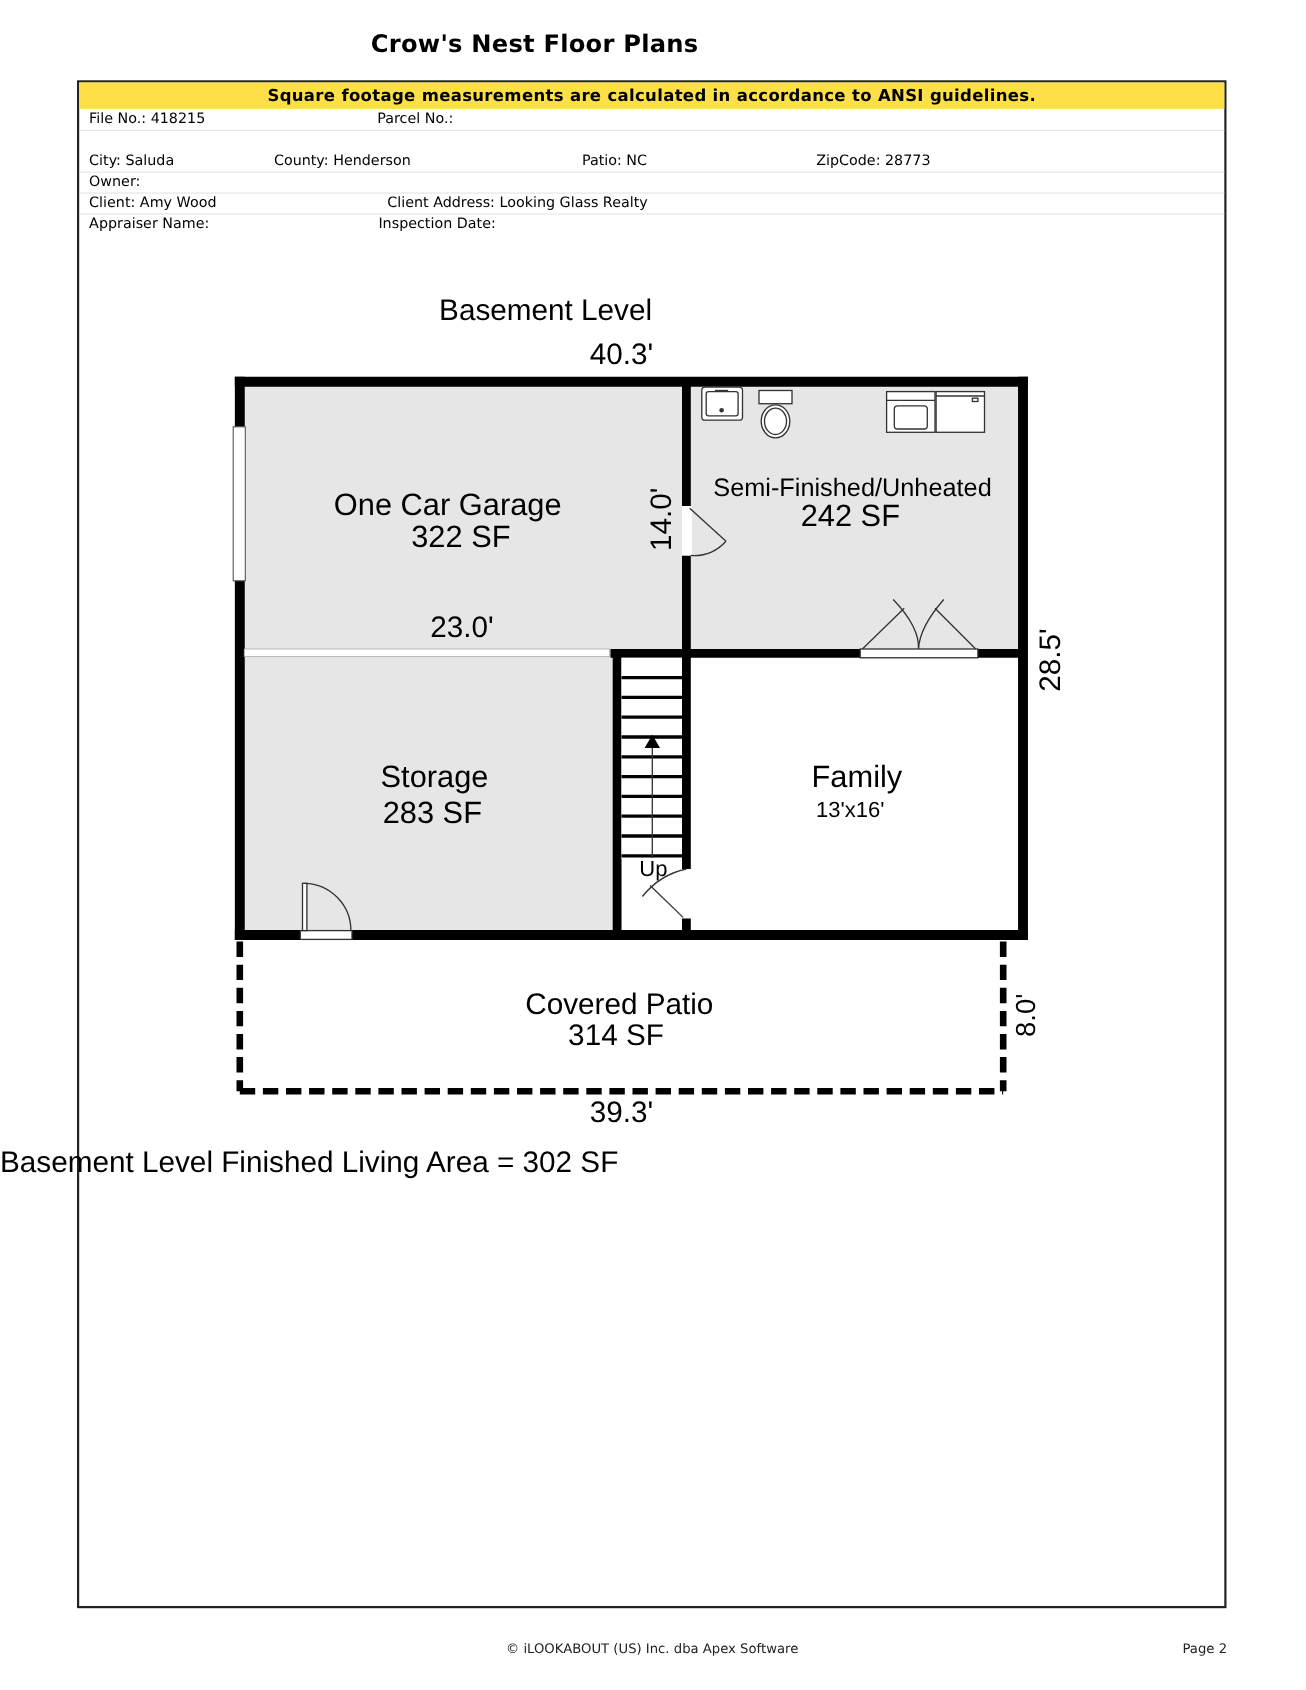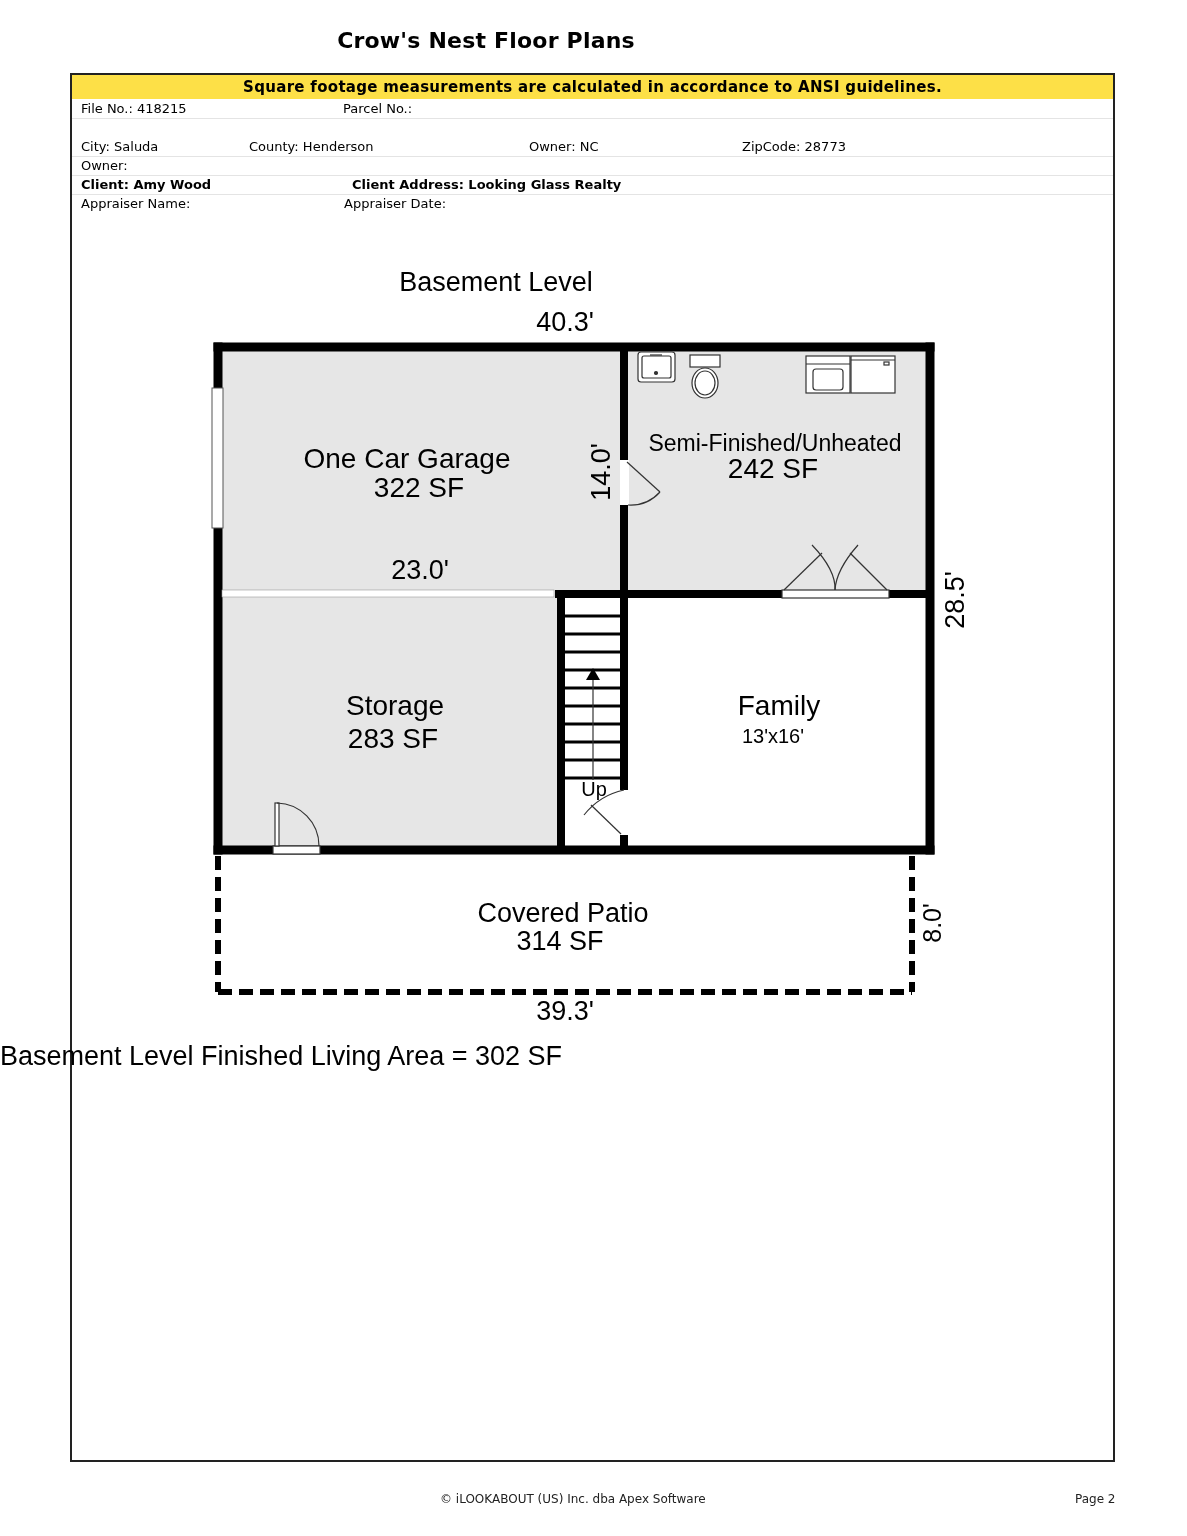--- a/index.html
+++ b/index.html
@@ -25,33 +25,33 @@
 <div class="frame">
   <div class="band top">Square footage measurements are calculated in accordance to ANSI guidelines.</div>
 
   <div class="info-row" style="top:24px;">
     <span style="left:9px;">File No.: 418215</span>
     <span style="left:271px;">Parcel No.:</span>
   </div>
   <div class="info-row" style="top:62px;">
     <span style="left:9px;">City: Saluda</span>
     <span style="left:177px;">County: Henderson</span>
-    <span style="left:457px;">Owner: NC</span>
+    <span style="left:457px;">Patio: NC</span>
     <span style="left:670px;">ZipCode: 28773</span>
   </div>
   <div class="info-row" style="top:81px;">
     <span style="left:9px;">Owner:</span>
   </div>
-  <div class="info-row" style="top:100px;font-weight:bold;">
+  <div class="info-row" style="top:100px;">
     <span style="left:9px;">Client: Amy Wood</span>
     <span style="left:280px;">Client Address: Looking Glass Realty</span>
   </div>
   <div class="info-row" style="top:119px; border-bottom:none;">
     <span style="left:9px;">Appraiser Name:</span>
-    <span style="left:272px;">Appraiser Date:</span>
+    <span style="left:272px;">Inspection Date:</span>
   </div>
 
 </div>
 
 <div class="level-title" style="top:267px;">Basement Level</div>
 
 <svg class="plan" width="1187" height="1100" viewBox="0 0 1187 1100">
 
   <rect x="218" y="347" width="404" height="246" fill="#e6e6e6"></rect>
   <rect x="622" y="347" width="308" height="246" fill="#e6e6e6"></rect>
@@ -167,14 +167,14 @@
   <text class="lbl" x="773" y="743" font-size="20" text-anchor="middle">13'x16'</text>
 
   <text class="lbl" x="563" y="922" font-size="27" text-anchor="middle">Covered Patio</text>
   <text class="lbl" x="560" y="950" font-size="27" text-anchor="middle">314 SF</text>
 
   <text class="lbl" x="594" y="796" font-size="20" text-anchor="middle">Up</text>
 </svg>
 
 <div class="summary">Basement Level Finished Living Area = 302 SF</div>
 
-<div class="footer" style="left:440px;">© iLOOKABOUT (US) Inc. dba Apex Software</div>
+<div class="footer" style="left:460px;">© iLOOKABOUT (US) Inc. dba Apex Software</div>
 <div class="footer" style="left:1075px;">Page 2</div>
 
 </body></html>

